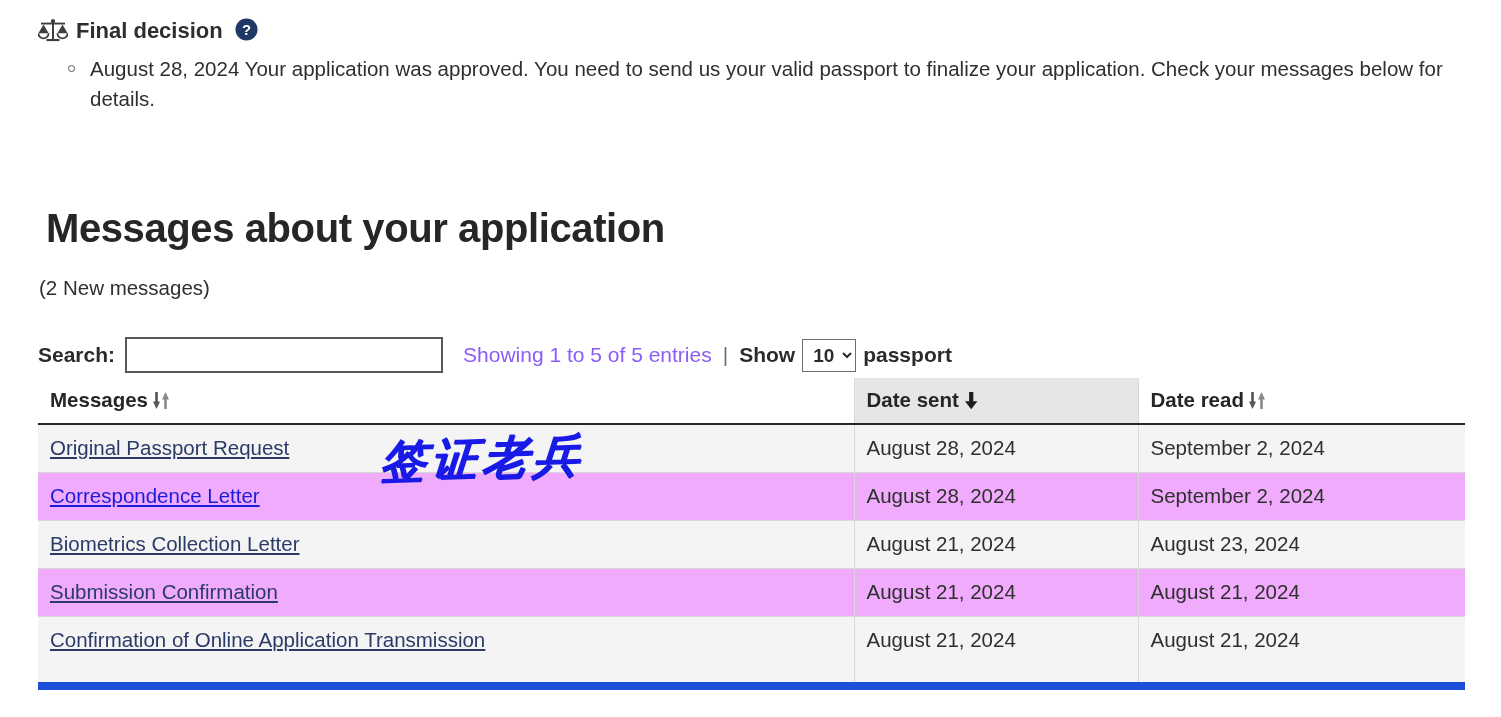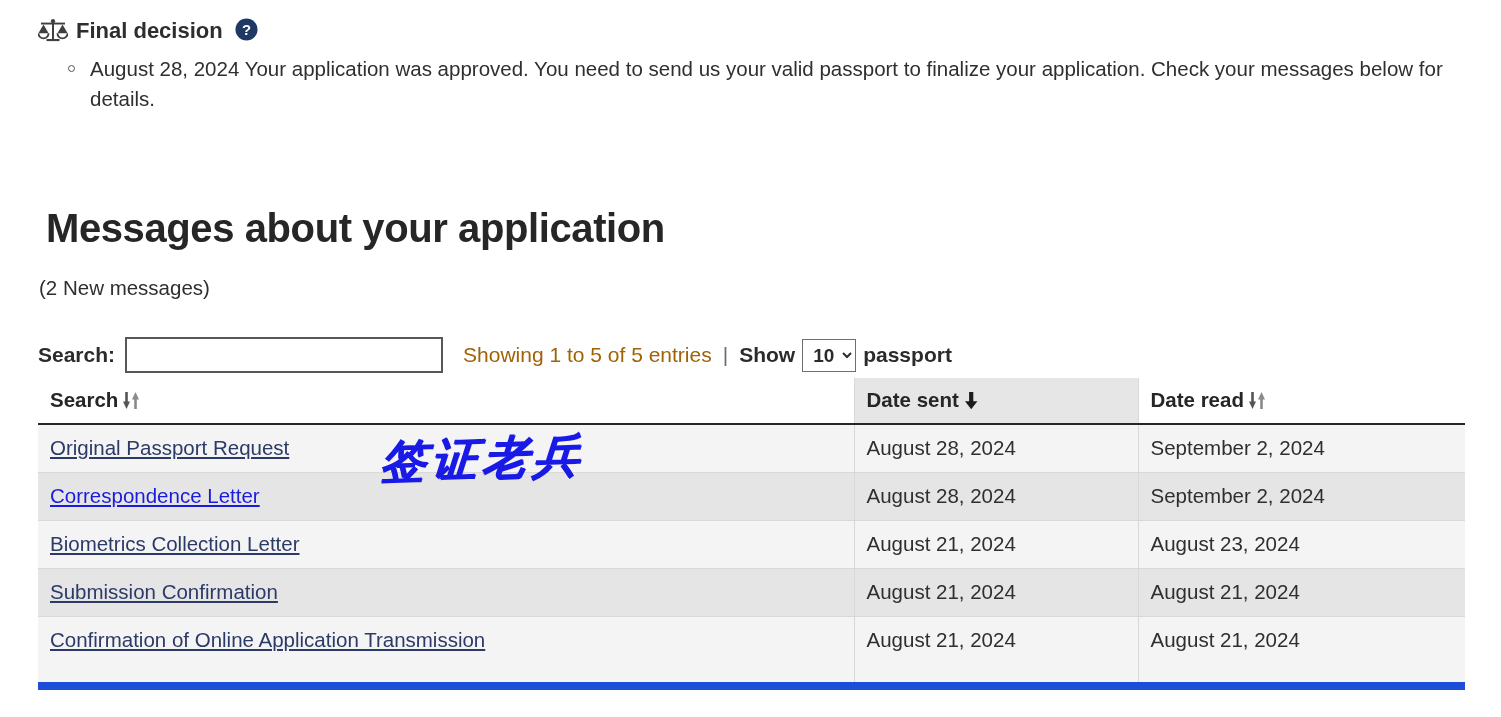--- a/index.html
+++ b/index.html
@@ -113,21 +113,21 @@
     background: #fff;
     font-family: "Liberation Sans", sans-serif;
     font-size: 19px;
     padding: 0 8px;
     color: #2b2b2b;
     outline: none;
   }
   .showing-text {
     margin-left: 20px;
     font-size: 21px;
-    color: #a16207;
+    color: #8b5cf6;
     white-space: nowrap;
   }
   .divider-pipe {
     margin: 0 11px;
     color: #6c6c6c;
     font-size: 21px;
   }
   .show-label, .entries-label {
     font-size: 21px;
     font-weight: bold;
@@ -186,21 +186,21 @@
     vertical-align: -3px;
     margin-left: 5px;
   }
 
   table.messages tbody td {
     padding: 11px 12px 12px 12px;
     border-right: 1px solid #d8d8d8;
     border-bottom: 1px solid #d8d8d8;
     color: #2f2f2f;
     vertical-align: middle;
-    background: #e5e5e5;
+    background: #f0abfc;
   }
   table.messages tbody td:last-child { border-right: none; }
   table.messages tbody tr:nth-child(odd) td { background: #f4f4f4; }
   table.messages tbody tr:last-child td {
     border-bottom: 8px solid #1d4ed8;
     padding-bottom: 30px;
   }
   table.messages tbody td.sorted-col { background-clip: padding-box; }
 
   a.msg-link {
@@ -275,21 +275,21 @@
 <div class="table-wrap">
   <table class="messages">
     <colgroup>
       <col class="c-subject">
         <col class="c-sent">
         <col class="c-read">
     </colgroup>
     <thead>
       <tr>
         <th>
-          <span>Search</span><svg class="sort-icon" width="17" height="19" viewBox="0 0 17 19" aria-hidden="true">
+          <span>Messages</span><svg class="sort-icon" width="17" height="19" viewBox="0 0 17 19" aria-hidden="true">
                <g fill="#555555">
                 <rect x="2.2" y="1" width="2.6" height="11"></rect>
                 <path d="M0 10.5 L3.5 18 L7 10.5 Z"></path>
               </g>
                <g fill="#8a8a8a">
                 <rect x="11.2" y="7" width="2.6" height="11"></rect>
                 <path d="M9 8.5 L12.5 1 L16 8.5 Z"></path>
               </g>
              </svg>
         </th>

